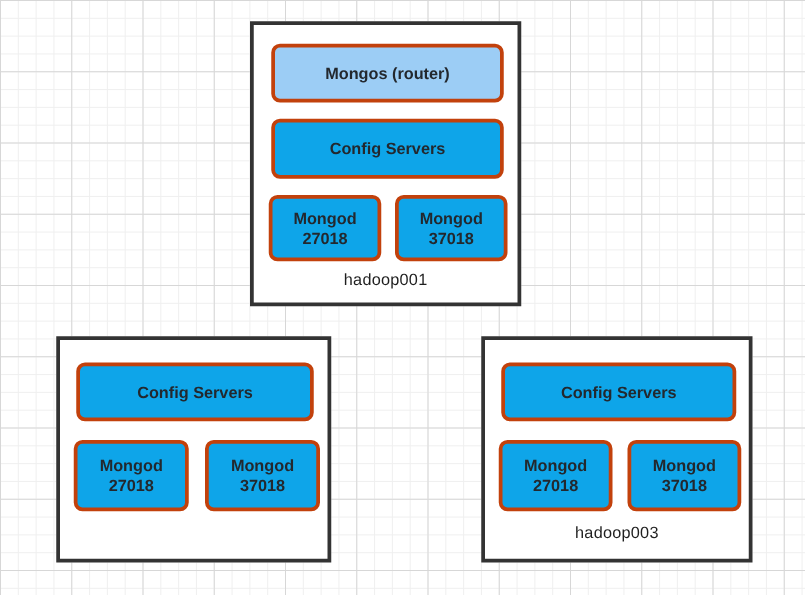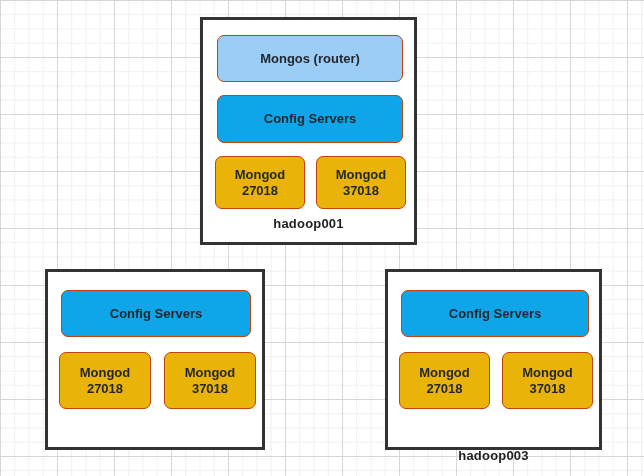--- a/index.html
+++ b/index.html
@@ -40,44 +40,44 @@
     background: #ffffff;
     border: 3px solid #333333;
   }
 
   .host-label {
     position: absolute;
     left: 0;
     right: 0;
     text-align: center;
     font-size: 13px;
-    font-weight: bold;
+    font-weight: normal;
     color: #1f1f1f;
     letter-spacing: 0.2px;
   }
 
   
   .node {
     position: absolute;
     box-sizing: border-box;
-    border: 1px solid #c2410c;
+    border: 3px solid #c2410c;
     border-radius: 7px;
     display: flex;
     align-items: center;
     justify-content: center;
     text-align: center;
     font-size: 13px;
     font-weight: bold;
     color: #23282e;
     line-height: 1.22;
   }
 
   .node.router  { background: #9CCDF5; }
   .node.config  { background: #0ea5e9; }
-  .node.mongod  { background: #eab308; }
+  .node.mongod  { background: #0ea5e9; }
 
   .node .line2 { display: block; font-weight: bold; }
 </style>
 </head>
 <body>
 
 <div id="canvas">
 
   <div class="host" style="left:200px; top:17px; width:217px; height:228px;">
 
@@ -141,16 +141,16 @@
       </span>
     </div>
 
     <div class="node mongod" style="left:114px; top:80px; width:91px; height:57px;">
       <span>
         <span>Mongod</span>
         <span class="line2">37018</span>
       </span>
     </div>
 
-    <div class="host-label" style="top:146px;margin-top:30px;">hadoop003</div>
+    <div class="host-label" style="top:146px;">hadoop003</div>
   </div>
 
 </div>
 
 </body></html>

